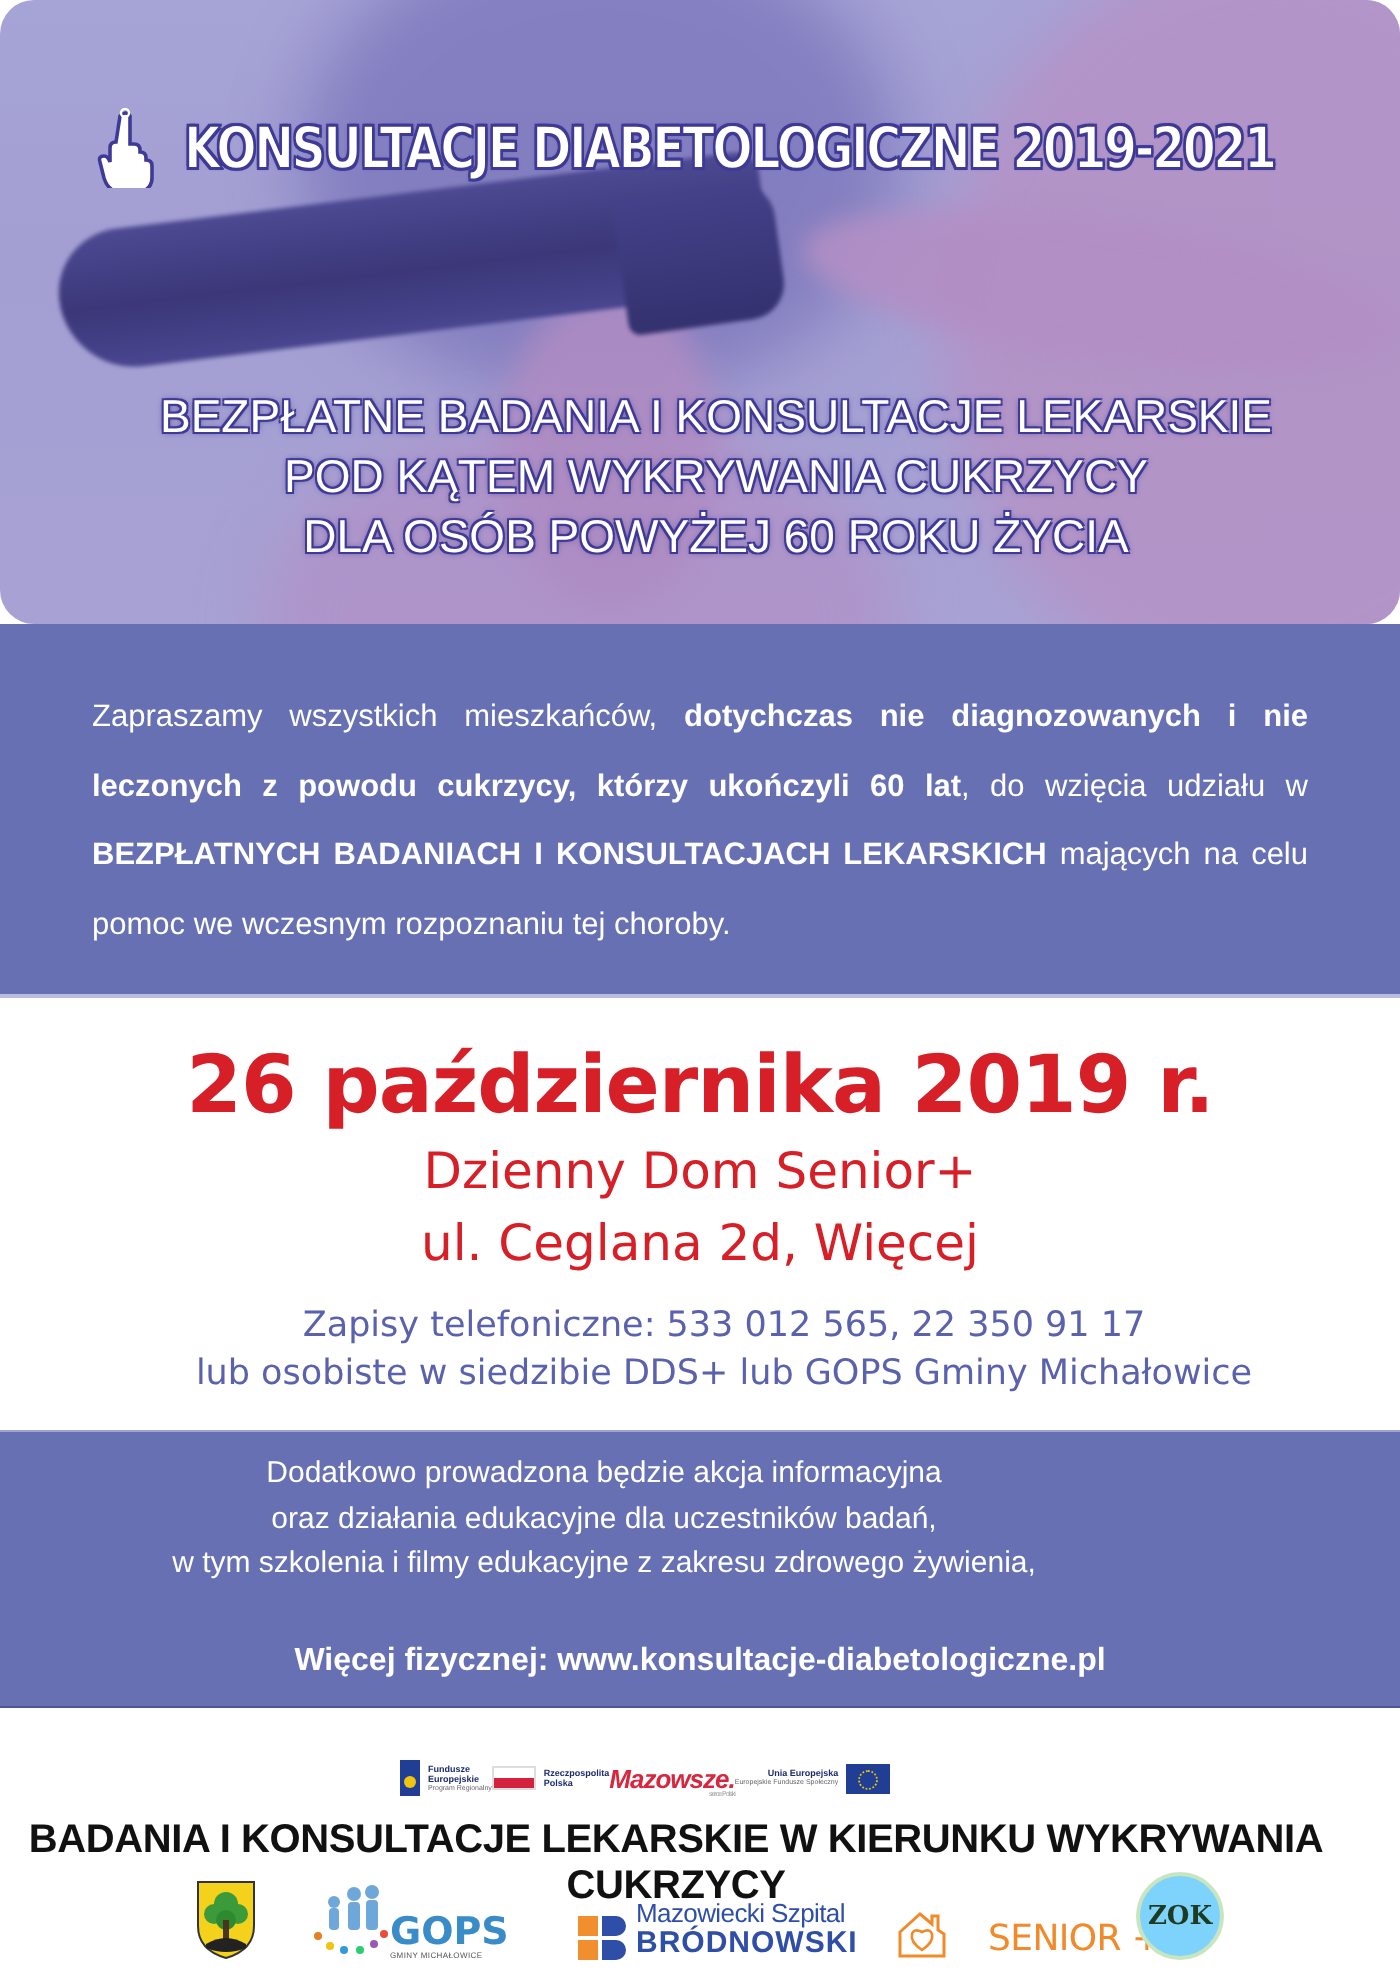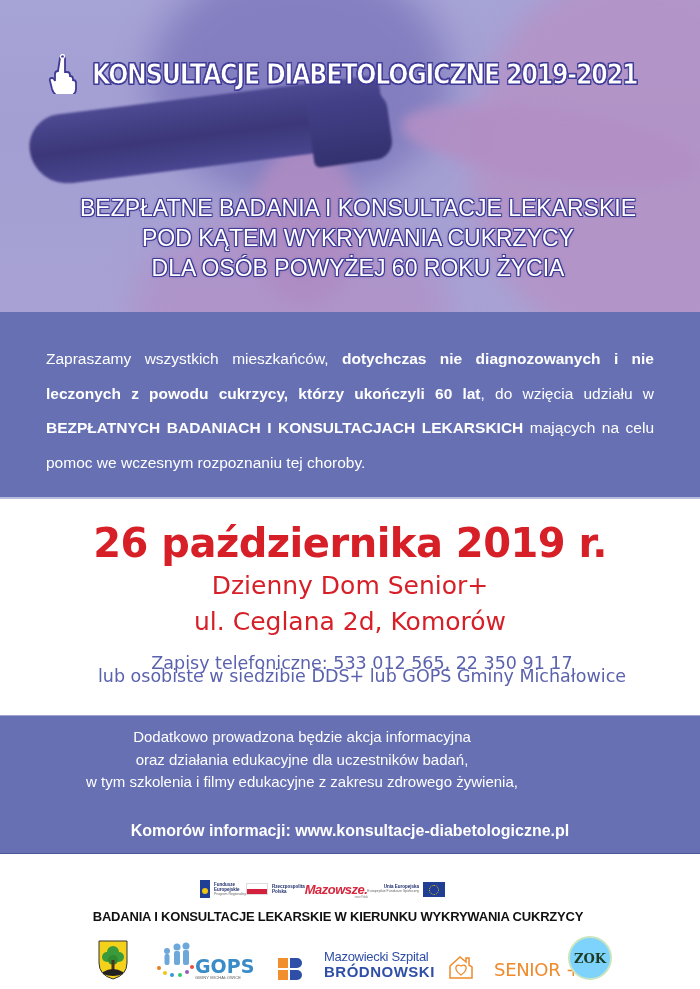--- a/index.html
+++ b/index.html
@@ -4,20 +4,21 @@
 <style>
   * { margin: 0; padding: 0; box-sizing: border-box; }
   html, body { width: 700px; height: 989px; background: #ffffff; overflow: hidden; }
   body { position: relative; font-family: "Liberation Sans", sans-serif; }
 
   
   .hero {
     position: absolute; left: 0; top: 0; width: 700px; height: 312px;
     overflow: hidden;
     background: linear-gradient(180deg, #a6a3d6 0%, #a39fd2 40%, #a8a2d4 100%);
+    border-radius: 17px;
   }
   .hero .bg-blob { position: absolute; border-radius: 50%; }
   .hero .meter { left: 150px; top: -40px; width: 300px; height: 240px; background: #6963b0; filter: blur(18px); opacity: .55; }
   .hero .hand-right { left: 470px; top: -30px; width: 330px; height: 380px; background: #b592c6; filter: blur(14px); opacity: .85; }
   .hero .finger1 { left: 400px; top: 110px; width: 300px; height: 70px; background: #b28fc5; filter: blur(6px); opacity: .9; transform: rotate(8deg); }
   .hero .finger2 { left: 250px; top: 145px; width: 110px; height: 160px; background: #ae8cc3; filter: blur(8px); opacity: .9; }
   .hero .hand-bottom { left: 130px; top: 210px; width: 320px; height: 200px; background: #b090c6; filter: blur(16px); opacity: .75; }
   .hero .pen {
     position: absolute; left: 30px; top: 118px; width: 355px; height: 70px;
     background: linear-gradient(180deg, #4e4a93 0%, #3b3779 55%, #4a4690 100%);
@@ -82,21 +83,21 @@
     font-family: "DejaVu Sans", sans-serif;
   }
   .event .place2 { top: 103px; }
   .event .reg {
     position: absolute; left: 0; width: 700px;
     color: #5b62ad; font-size: 17.5px; line-height: 24px;
     font-family: "DejaVu Sans", sans-serif;
     padding-left: 24px;
   }
   .event .reg1 { top: 150px; }
-  .event .reg2 { top: 163px; }
+  .event .reg2 { top: 174px; }
 
   
   .band2 {
     position: absolute; left: 0; top: 715px; width: 700px; height: 139px;
     background: #6670b3;
     border-top: 1px solid #9fa5d2; border-bottom: 1px solid #4d5597;
     text-align: center; color: #ffffff;
   }
   .band2 .info { position: absolute; left: 0; top: 10px; width: 604px; font-size: 15px; line-height: 22.5px; }
   .band2 .more { position: absolute; left: 0; top: 104px; width: 700px; font-size: 16px; font-weight: bold; line-height: 22px; }
@@ -112,31 +113,31 @@
   .fe-logo { width: 10px; height: 18px; background: #1f3e94; position: relative; }
   .fe-logo::after { content: ""; position: absolute; left: 2px; top: 8px; width: 6px; height: 6px; background: #f1c40f; border-radius: 50%; }
   .pl-flag { width: 22px; height: 12px; border: 0.5px solid #ddd; background: linear-gradient(#fff 0 50%, #d4213d 50% 100%); }
   .mazowsze { color: #d7263d; font-weight: bold; font-size: 13px; font-style: italic; letter-spacing: -0.5px; position: relative; }
   .mazowsze small { position: absolute; right: 0; top: 13px; font-size: 3.5px; color: #999; font-style: normal; font-weight: normal; }
   .eu-flag { width: 22px; height: 15px; background: #1f3e94; position: relative; }
   .eu-flag::after { content: ""; position: absolute; left: 6px; top: 3.5px; width: 8px; height: 8px; border-radius: 50%; border: 1px dotted #f1c40f; }
 
   .bottom-heading {
     position: absolute; left: 0; top: 909px; width: 676px; text-align: center;
-    font-weight: bold; font-size: 13px; color: #111; letter-spacing: -0.2px;
+    font-weight: bold; font-size: 20px; color: #111; letter-spacing: -0.2px;
     font-family: "Liberation Sans", sans-serif;
   }
 
   .partners { position: absolute; left: 98px; top: 932px; width: 520px; height: 48px; }
   .partner { position: absolute; top: 0; height: 48px; display: flex; align-items: flex-end; }
   .crest { left: 0; width: 30px; }
   .gops { left: 57px; }
   .gops .gops-text { color: #3a8cc8; font-weight: bold; font-size: 19px; line-height: 18px; font-family: "DejaVu Sans", sans-serif; }
   .gops .gops-sub { font-size: 4px; color: #555; letter-spacing: .2px; }
-  .szpital { left: 180px; gap: 22px; }
+  .szpital { left: 191px; gap: 5px; }
   .szpital .squares { display: grid; grid-template-columns: 10px 12px; grid-template-rows: 10px 10px; gap: 2px; }
   .szpital .sq-o { background: #f18f2e; }
   .szpital .sq-b { background: #2f4ea7; border-radius: 0 6px 6px 0; }
   .szpital .txt1 { color: #2f4ea7; font-size: 13px; line-height: 14px; letter-spacing: -0.3px; }
   .szpital .txt2 { color: #2f4ea7; font-size: 15px; font-weight: bold; line-height: 16px; letter-spacing: .5px; }
   .senior { left: 350px; gap: 20px; }
   .senior .sen-text { color: #f08a2a; font-size: 18px; font-family: "DejaVu Sans", sans-serif; letter-spacing: -0.3px; }
   .zok { left: 470px; }
   .zok .circle {
     width: 44px; height: 44px; border-radius: 50%;
@@ -172,32 +173,32 @@
   </div>
 </section>
 
 <section class="band1">
   <p class="intro"><span>Zapraszamy wszystkich mieszkańców, </span><b>dotychczas nie diagnozowanych i nie leczonych z powodu cukrzycy, którzy ukończyli 60 lat</b><span>, do wzięcia udziału w </span><b>BEZPŁATNYCH BADANIACH I KONSULTACJACH LEKARSKICH</b><span> mających na celu pomoc we wczesnym rozpoznaniu tej choroby.</span></p>
 </section>
 
 <section class="event">
   <div class="date">26 października 2019 r.</div>
   <div class="place">Dzienny Dom Senior+</div>
-  <div class="place place2">ul. Ceglana 2d, Komorów</div>
+  <div class="place place2">ul. Ceglana 2d, Więcej</div>
   <div class="reg reg1">Zapisy telefoniczne: 533 012 565, 22 350 91 17</div>
   <div class="reg reg2">lub osobiste w siedzibie DDS+ lub GOPS Gminy Michałowice</div>
 </section>
 
 <section class="band2">
   <div class="info">
     <div>Dodatkowo prowadzona będzie akcja informacyjna</div>
     <div>oraz działania edukacyjne dla uczestników badań,</div>
     <div>w tym szkolenia i filmy edukacyjne z zakresu zdrowego żywienia,</div>
   </div>
-  <div class="more">Komorów informacji: www.konsultacje-diabetologiczne.pl</div>
+  <div class="more">Więcej fizycznej: www.konsultacje-diabetologiczne.pl</div>
 </section>
 
 <div class="sponsors">
   <div class="sp">
     <div class="fe-logo"></div>
     <div class="sm"><span>Fundusze</span><br><span>Europejskie</span><i>Program Regionalny</i></div>
   </div>
   <div class="sp">
     <div class="pl-flag"></div>
     <div class="sm"><span>Rzeczpospolita</span><br><span>Polska</span></div>

